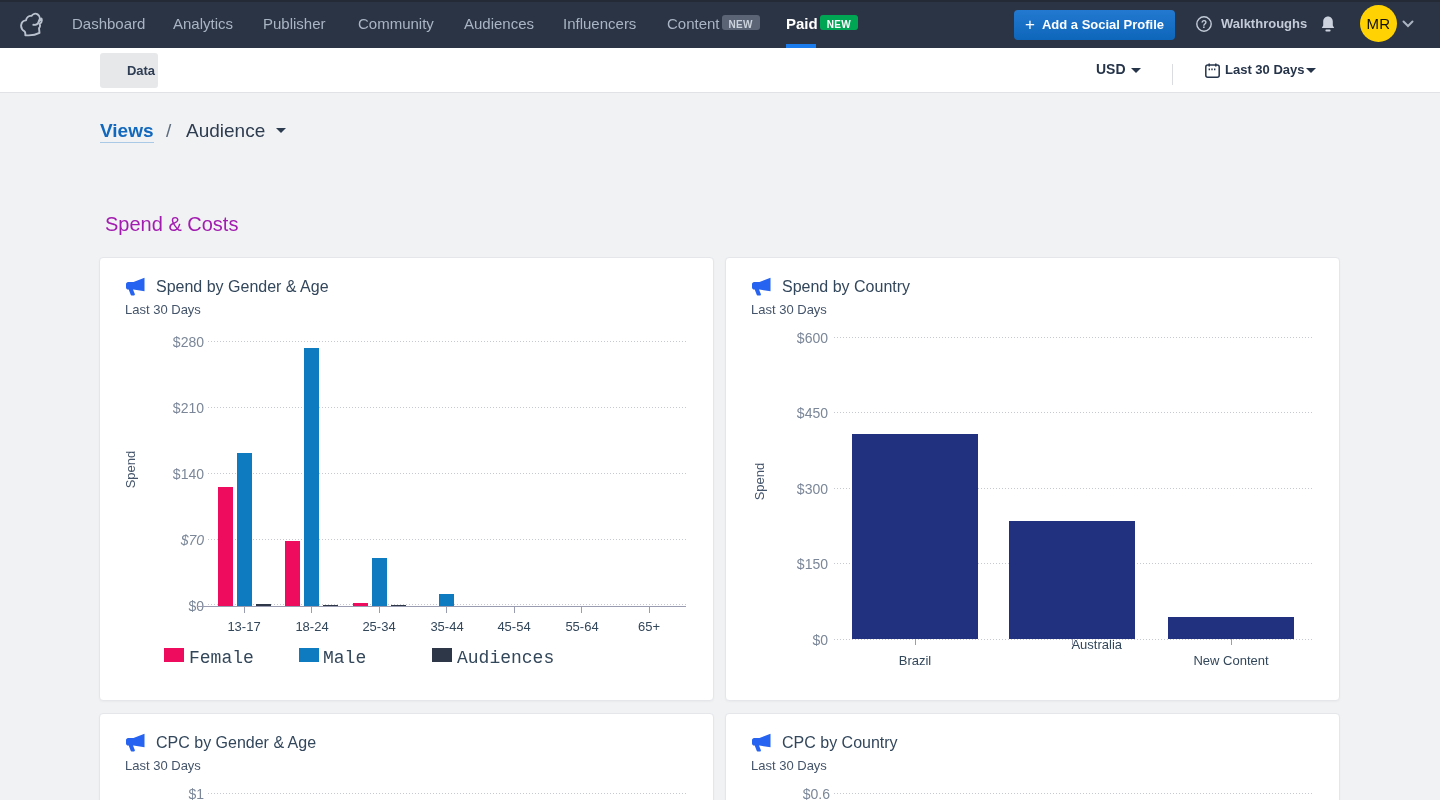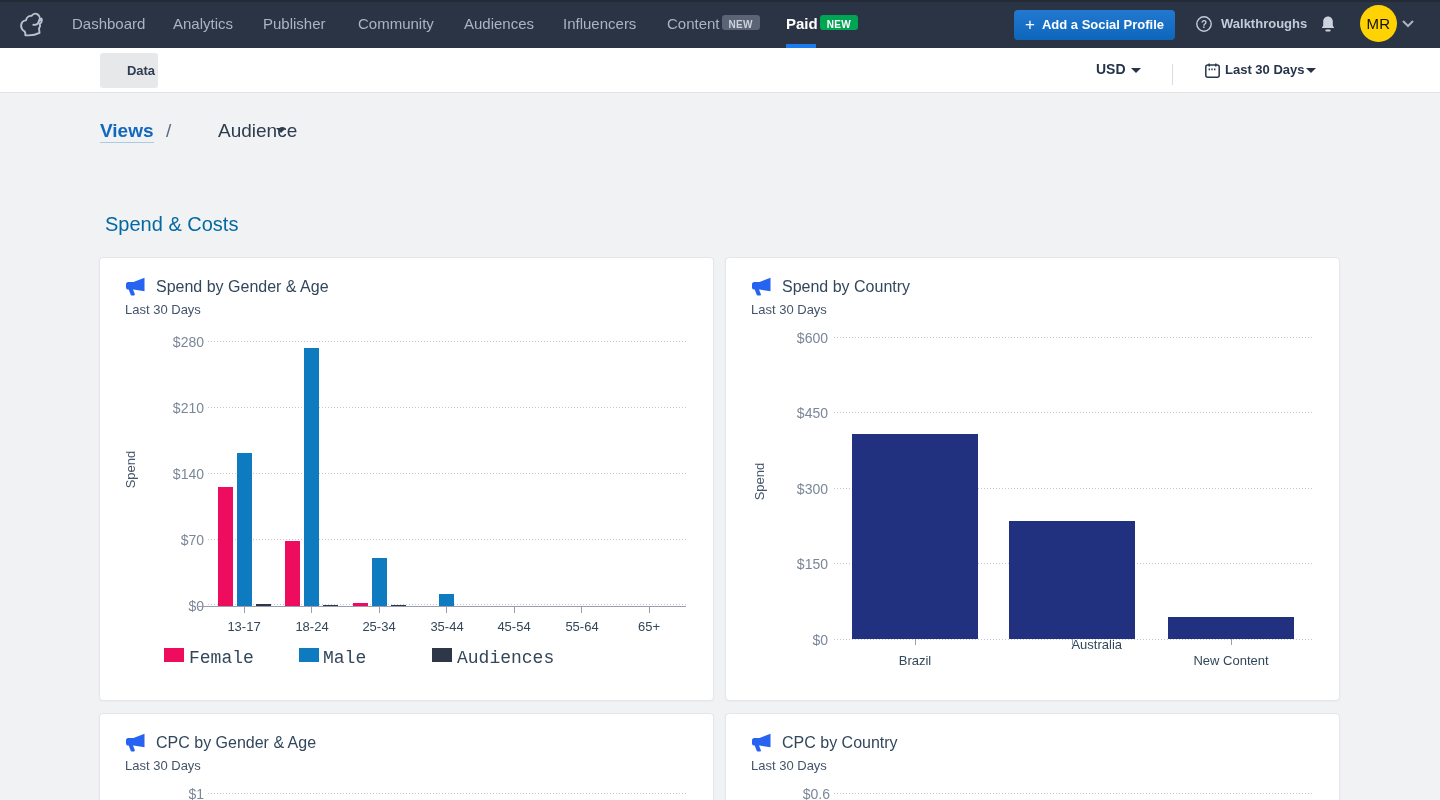--- a/index.html
+++ b/index.html
@@ -23,23 +23,23 @@
 #toolbar { position:absolute; left:0; top:48px; width:1440px; height:45px; background:#fff; border-bottom:1px solid #e0e2e6; }
 #datachip { position:absolute; left:100px; top:5px; width:58px; height:35px; background:#e7e8ea; border-radius:3px;
   color:#2e3d54; font-size:13px; font-weight:bold; text-align:center; line-height:35px;padding-left:24px; }
 .tbtext { position:absolute; top:0; height:45px; line-height:43px; color:#26344a; font-size:14px; font-weight:bold; }
 .caret-down { position:absolute; width:0; height:0; border-left:5px solid transparent; border-right:5px solid transparent; border-top:5px solid #26344a; }
 #tb-divider { position:absolute; left:1172px; top:16px; width:1px; height:21px; background:#d9dce1; }
 
 
 #views { position:absolute; left:100px; top:120px; font-size:19px; font-weight:bold; color:#1268bd; border-bottom:1px solid #a9c9e7; padding-bottom:0; }
 #slash { position:absolute; left:166px; top:120px; font-size:19px; color:#5c6b7e; }
-#audience { position:absolute; left:186px; top:120px; font-size:19px; color:#2e3c50;margin-left:32px; }
+#audience { position:absolute; left:186px; top:120px; font-size:19px; color:#2e3c50; }
 #aud-caret { left:276px; top:128px; border-top-color:#2e3c50; border-left-width:5px; border-right-width:5px; }
-#heading { position:absolute; left:105px; top:213px; font-size:20px; color:#0369a1; }
+#heading { position:absolute; left:105px; top:213px; font-size:20px; color:#a21caf; }
 
 
 .card { position:absolute; width:615px; background:#fff; border:1px solid #e4e6ea; border-radius:4px; box-shadow:0 1px 2px rgba(40,50,60,0.04); }
 #card1 { left:99px; top:257px; height:444px; }
 #card2 { left:725px; top:257px; height:444px; }
 #card3 { left:99px; top:713px; height:444px; }
 #card4 { left:725px; top:713px; height:444px; }
 .ctitle { position:absolute; left:56px; top:20px; font-size:16px; color:#33475c; }
 .csub { position:absolute; left:25px; top:44px; font-size:13px; color:#44546a; }
 .cicon { position:absolute; left:25px; top:19px; }
@@ -111,21 +111,21 @@
   <svg class="cicon" width="21" height="19" viewBox="0 0 21 19">
     <path d="M1 7.2 C1 6 2 5 3.2 5 L8.5 5 L19.5 0.8 L19.5 14.2 L8.5 12.6 L8 12.6 L9.8 17 C10.1 17.7 9.6 18.4 8.9 18.4 L6.6 18.4 C6.2 18.4 5.8 18.2 5.7 17.8 L3.7 12.6 L3.2 12.6 C2 12.6 1 11.6 1 10.4 Z" fill="#2563f0"></path>
   </svg>
   <div class="ctitle">Spend by Gender &amp; Age</div>
   <div class="csub">Last 30 Days</div>
   <div class="spendlab" style="left:8px; top:204px; width:44px; text-align:center;">Spend</div>
 
   <div class="ylab" style="left:24px; top:76px;">$280</div>
   <div class="ylab" style="left:24px; top:142px;">$210</div>
   <div class="ylab" style="left:24px; top:208px;">$140</div>
-  <div class="ylab" style="left:24px; top:274px;">$70</div>
+  <div class="ylab" style="left:24px; top:274px;font-style:italic;">$70</div>
   <div class="ylab" style="left:24px; top:340px;">$0</div>
 
   <div class="grid" style="left:108px; top:83px; width:478px;"></div>
   <div class="grid" style="left:108px; top:149px; width:478px;"></div>
   <div class="grid" style="left:108px; top:215px; width:478px;"></div>
   <div class="grid" style="left:108px; top:281px; width:478px;"></div>
   <div class="grid" style="left:108px; top:346px; width:478px;"></div>
 
   <div class="abs" style="left:97px; top:348px; width:489px; height:1px; background:#9a9cb2;"></div>
 

